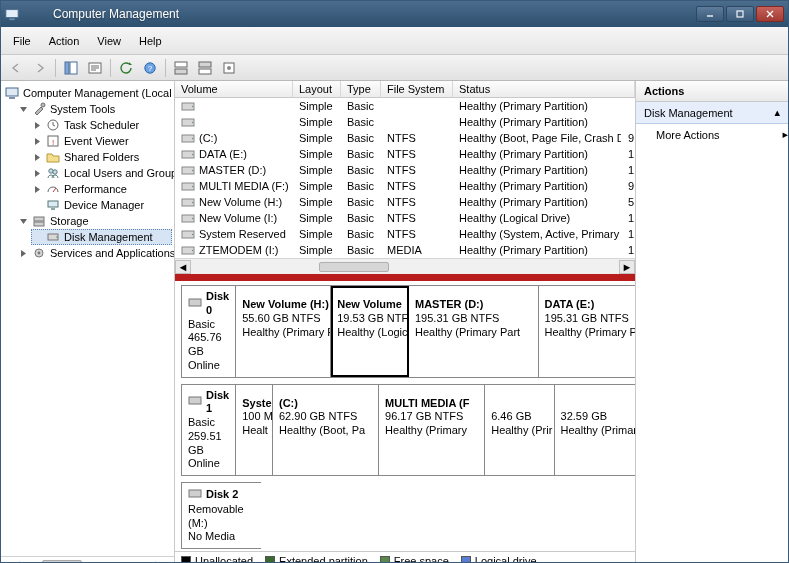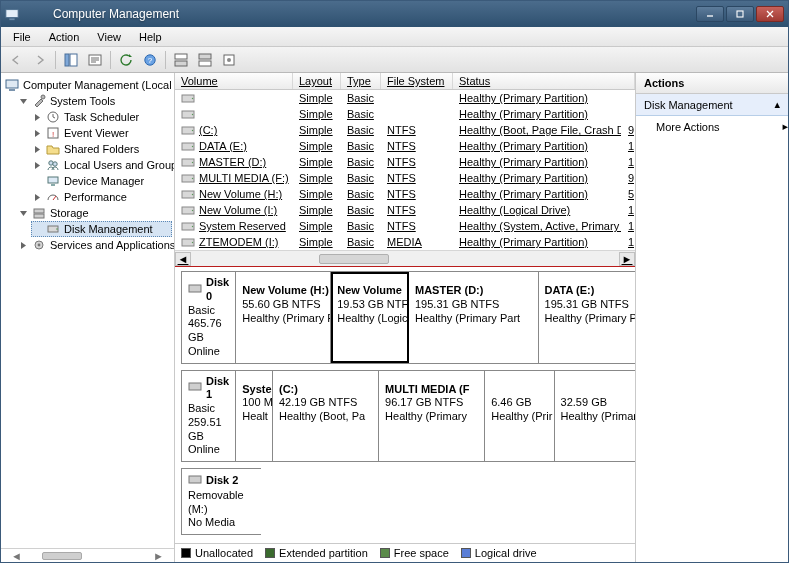--- a/index.html
+++ b/index.html
@@ -6,21 +6,21 @@
   body { font-family: "Segoe UI", Tahoma, sans-serif; font-size: 11px; background: #fff; width: 789px; height: 563px; overflow: hidden; border: 1px solid #3b5a7a; }
   
   .titlebar { height: 26px; background: linear-gradient(#4b6c8c 0%, #2e506f 100%); display: flex; align-items: center; color: #fff; padding: 0 4px; }
   .titlebar .app-icon { width: 14px; height: 14px; margin-right: 6px; }
   .titlebar .title { flex: 1; font-size: 12px; text-shadow: 0 1px 2px rgba(0,0,0,.4); margin-left: 28px; }
   .win-btns { display: flex; gap: 2px; }
   .win-btn { width: 28px; height: 16px; background: linear-gradient(#5d7c9b,#3a5a79); border: 1px solid #2b4763; border-radius: 2px; display:flex; align-items:center; justify-content:center; }
   .win-btn.close { background: linear-gradient(#c7625b,#a03a33); border-color:#7a2a25; }
   .win-btn svg { width: 10px; height: 10px; }
   
-  .menubar { height: 20px; background: linear-gradient(#f6f6f6,#e6e6e6); border-bottom: 1px solid #c9c9c9; display:flex; align-items:center; padding: 0 4px; gap: 2px;}
+  .menubar { height: 28px; background: linear-gradient(#f6f6f6,#e6e6e6); border-bottom: 1px solid #c9c9c9; display:flex; align-items:center; padding: 0 4px; gap: 2px;}
   .menubar .mi { padding: 2px 8px; }
   
   .toolbar { height: 26px; background: linear-gradient(#f4f4f4,#e2e2e2); border-bottom: 1px solid #b9b9b9; display:flex; align-items:center; padding: 0 4px; gap: 2px; }
   .tool-btn { width: 22px; height: 20px; border: 1px solid transparent; display:flex; align-items:center; justify-content:center; border-radius:2px; }
   .tool-btn.disabled { opacity:.5; }
   .tool-btn svg { width: 14px; height: 14px; }
   .tool-sep { width:1px; height:18px; background:#bfbfbf; margin:0 2px; }
   
   .main { display:flex; height: calc(563px - 26px - 20px - 26px - 2px); }
   .pane { border-right: 1px solid #c9c9c9; overflow:hidden; display:flex; flex-direction:column; }
@@ -31,21 +31,21 @@
   .tree { padding: 4px 2px; overflow: auto; flex:1; }
   .tree-node { display:flex; align-items:center; gap: 4px; padding: 1px 2px; white-space:nowrap; }
   .tree-node.selected { background: #d6e4f3; border:1px dotted #5c88b5; padding:0 1px; }
   .expander { width:9px; height:9px; display:inline-flex; align-items:center; justify-content:center; }
   .expander svg { width:9px; height:9px; }
   .tree-icon { width:14px; height:14px; display:inline-flex; }
   .tree-children { margin-left: 14px; }
   .tree-scroll { height:14px; border-top:1px solid #d0d0d0; display:flex; align-items:center; padding:0 10px;}
   .tree-scroll .thumb { width:40px; height:8px; background:#cfcfcf; border:1px solid #a9a9a9; border-radius:2px; margin-left:20px;}
   
-  .vol-table { border-bottom: 1px solid #b91c1c; text-decoration: underline; }
+  .vol-table { border-bottom: 7px solid #b91c1c; }
   .vol-head { display:flex; background: linear-gradient(#fdfdfd,#ececec); border-bottom:1px solid #c9c9c9; }
   .vol-head .hc, .vol-row .vc { padding: 2px 6px; border-right:1px solid #d8d8d8; white-space:nowrap; overflow:hidden; text-overflow: clip; }
   .col-v { width:118px; }
   .col-l { width:48px; }
   .col-t { width:40px; }
   .col-f { width:72px; }
   .col-s { flex:1; }
   .col-tail { width:10px; text-align:right; }
   .vol-rows { }
   .vol-row { display:flex; align-items:center; }
@@ -250,42 +250,42 @@
               <span class="tree-icon">
                 <svg viewBox="0 0 14 14">
                   <circle cx="5" cy="5" r="2.2" fill="#cde" stroke="#577"></circle>
                   <circle cx="9" cy="6" r="2.2" fill="#cde" stroke="#577"></circle>
                   <path d="M2 12c0-2 2-3 3-3s3 1 3 3M6 12c0-2 2-3 3-3s3 1 3 3" fill="none" stroke="#577"></path>
                 </svg>
               </span>
               <span>Local Users and Groups</span>
             </div>
           <div class="tree-node">
-              <span class="expander" style="visibility:hidden"></span>
-              <span class="tree-icon">
-                <svg viewBox="0 0 14 14">
-                  <rect x="2" y="3" width="10" height="6" fill="#ddeaf6" stroke="#577"></rect>
-                  <rect x="5" y="10" width="4" height="2" fill="#8aa"></rect>
-                </svg>
-              </span>
-              <span>Device Manager</span>
-            </div>
-          <div class="tree-node">
               <span class="expander">
                 <svg viewBox="0 0 9 9">
                   <path d="M2 1 L7 4.5 L2 8 Z" fill="#666"></path>
                 </svg>
               </span>
               <span class="tree-icon">
                 <svg viewBox="0 0 14 14">
                   <path d="M2 10a5 5 0 0 1 10 0" fill="none" stroke="#666"></path>
                   <line x1="7" y1="10" x2="10" y2="6" stroke="#c33"></line>
                 </svg>
               </span>
               <span>Performance</span>
+            </div>
+          <div class="tree-node">
+              <span class="expander" style="visibility:hidden"></span>
+              <span class="tree-icon">
+                <svg viewBox="0 0 14 14">
+                  <rect x="2" y="3" width="10" height="6" fill="#ddeaf6" stroke="#577"></rect>
+                  <rect x="5" y="10" width="4" height="2" fill="#8aa"></rect>
+                </svg>
+              </span>
+              <span>Device Manager</span>
             </div>
         </div>
         <div class="tree-node">
           <span class="expander">
               <svg viewBox="0 0 9 9">
                 <path d="M1 2 L4.5 7 L8 2 Z" fill="#666"></path>
               </svg>
             </span>
           <span class="tree-icon">
               <svg viewBox="0 0 14 14">
@@ -511,21 +511,21 @@
           </div>
           <div class="disk-strip">
             <div class="disk-header-stripe"></div>
             <div class="part" style="flex:0 0 9%">
               <div class="pt">Syste</div>
               <div>100 M</div>
               <div>Healt</div>
             </div>
             <div class="part" style="flex:0 0 26%">
               <div class="pt">(C:)</div>
-              <div>42.19 GB NTFS</div>
+              <div>62.90 GB NTFS</div>
               <div>Healthy (Boot, Pa</div>
             </div>
             <div class="part" style="flex:0 0 26%">
               <div class="pt">MULTI MEDIA  (F</div>
               <div>96.17 GB NTFS</div>
               <div>Healthy (Primary</div>
             </div>
             <div class="part" style="flex:0 0 17%">
               <div class="pt">&nbsp;</div>
               <div>6.46 GB</div>

